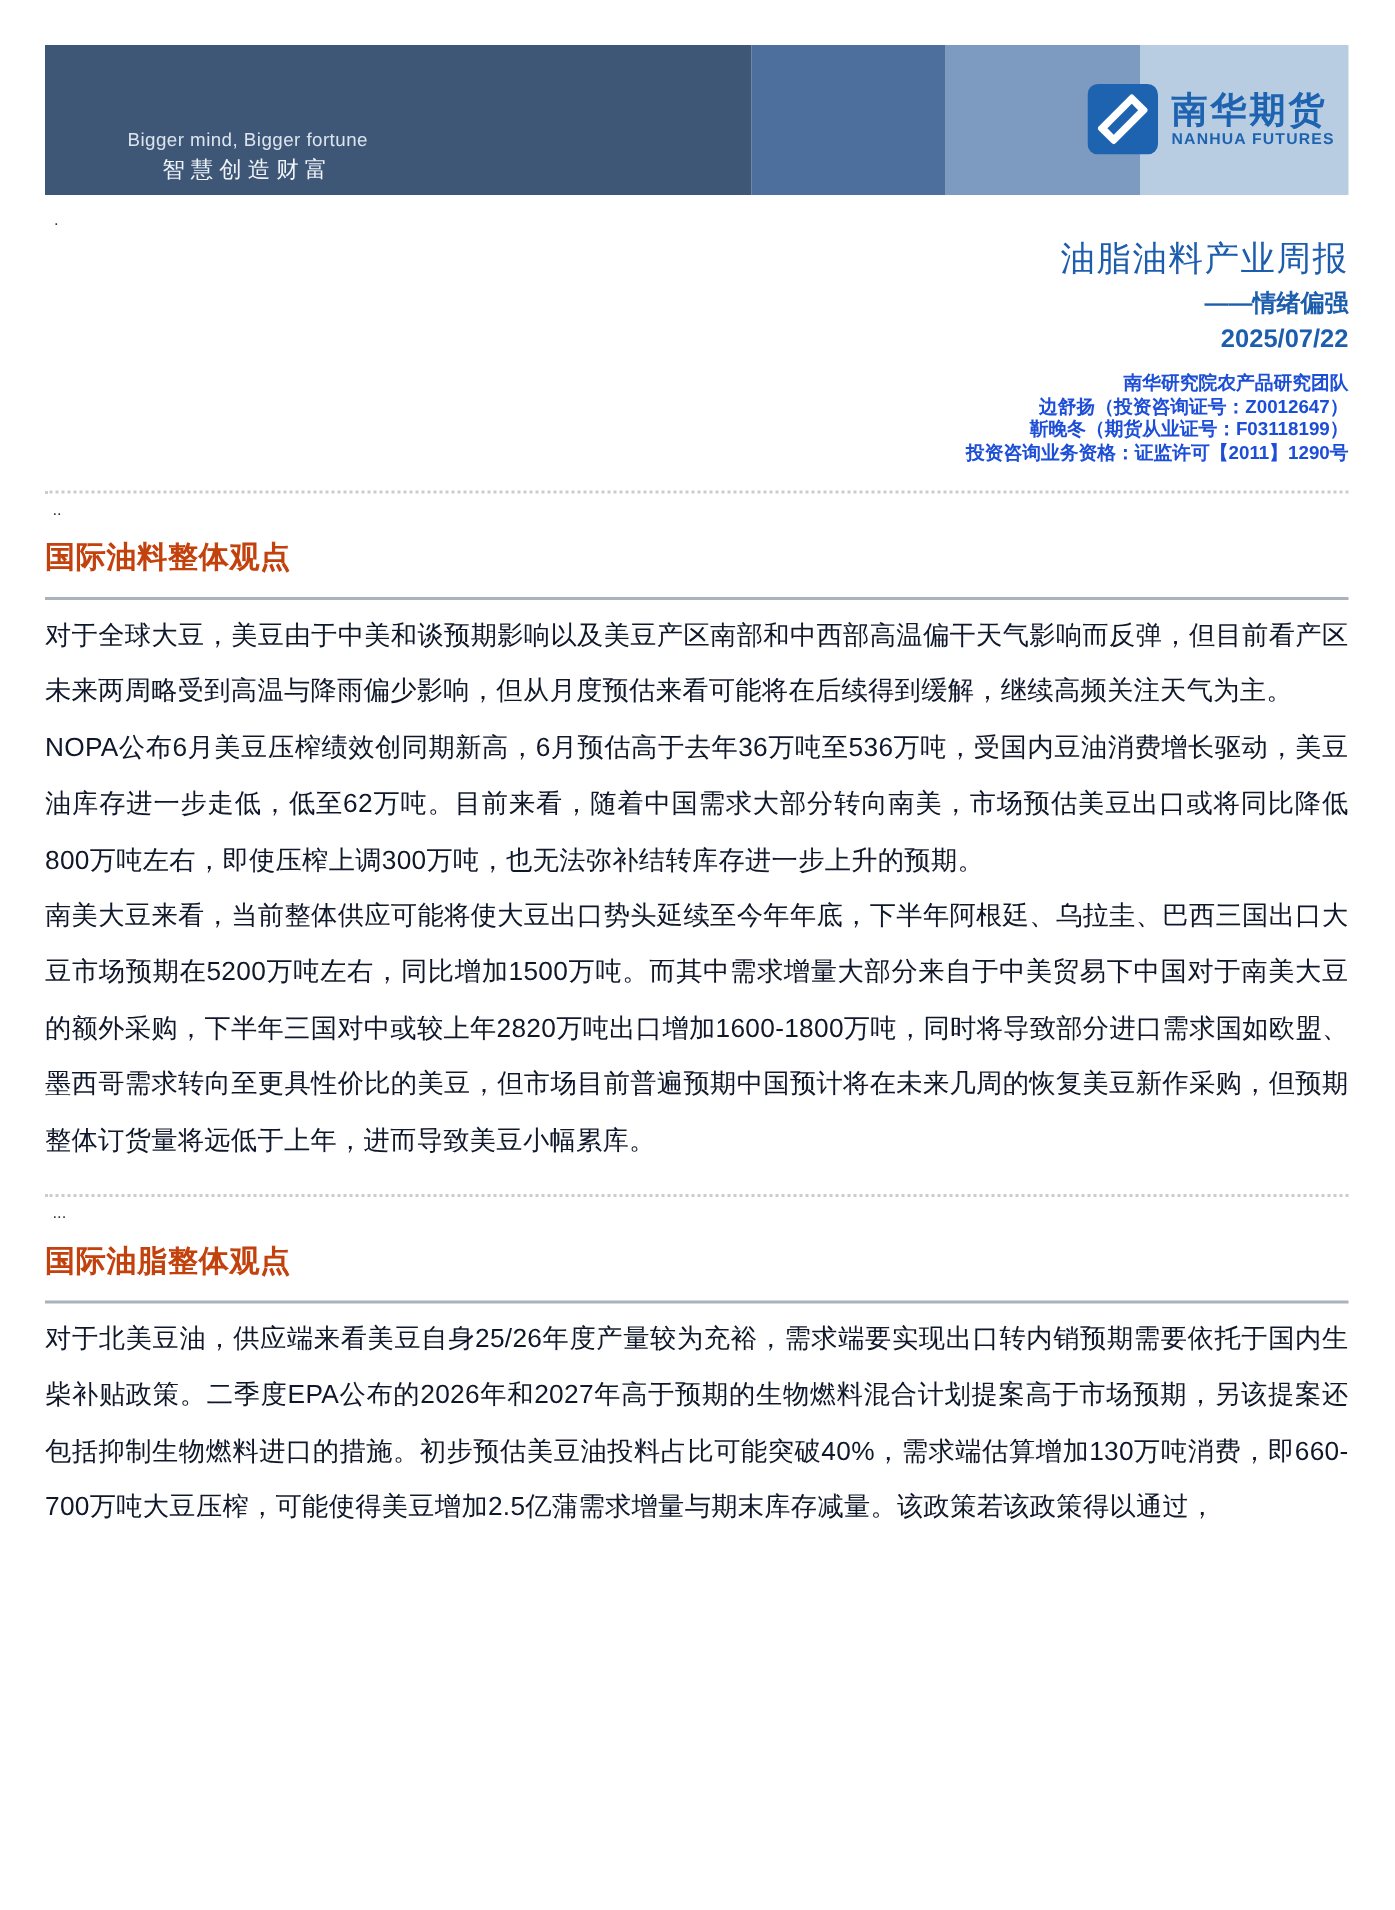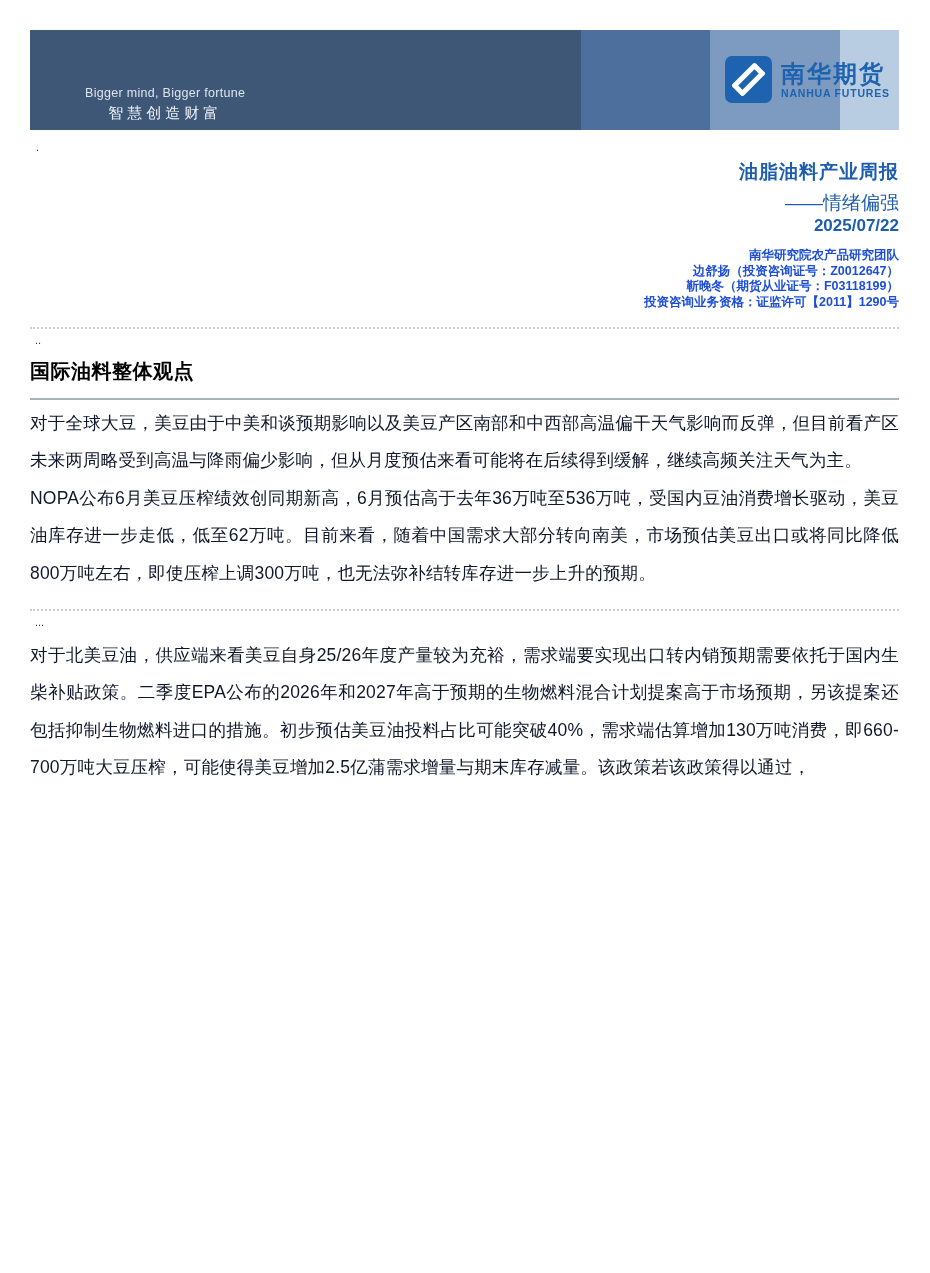--- a/index.html
+++ b/index.html
@@ -2,47 +2,47 @@
 <html><head>
 <meta charset="utf-8">
 <style>
   html,body{margin:0;padding:0;background:#ffffff;}
   .page{
     position:relative;width:930px;height:1273px;background:#ffffff;
     font-family:"Liberation Sans","DejaVu Sans",sans-serif;overflow:hidden;
   }
   
   .banner{position:absolute;left:30px;top:30px;width:869px;height:100px;display:flex;}
-  .seg1{width:551px;background:#3e5777;position:relative;}
+  .seg1{width:471px;background:#3e5777;position:relative;}
   .seg2{width:129px;background:#4d6f9e;}
   .seg3{width:130px;background:#7d9ac0;}
   .seg4{flex:1;background:#b9cde2;}
   .slogan{position:absolute;left:55px;bottom:7px;text-align:center;}
   .slogan .en{font-size:12.5px;color:#dde4ee;letter-spacing:0.3px;}
   .slogan .zh{font-size:15px;color:#f0f4f9;letter-spacing:4px;margin-top:4px;font-weight:normal;}
   .logo{position:absolute;left:695px;top:26px;display:flex;align-items:center;}
   .logo-mark{width:47px;height:47px;flex:0 0 47px;}
   .logo-text{margin-left:9px;color:#1e63b0;}
   .logo-zh{font-size:24px;font-weight:bold;letter-spacing:2px;line-height:26px;}
   .logo-en{font-size:10.5px;font-weight:bold;letter-spacing:0.8px;line-height:12px;text-align:right;}
   
   .mark{color:#333;font-size:11px;line-height:11px;}
   .mark-top{position:absolute;left:36px;top:142px;}
   
   .title-block{position:absolute;right:31px;top:154px;text-align:right;color:#1d5dae;}
-  .doc-title{font-size:19px;font-weight:bold;letter-spacing:1px;line-height:36px;text-align:right;}
-  .doc-subtitle{font-size:19px;font-weight:normal;line-height:25px;}
+  .doc-title{font-size:23px;font-weight:normal;letter-spacing:1px;line-height:36px;text-align:right;}
+  .doc-subtitle{font-size:16px;font-weight:bold;line-height:25px;}
   .doc-date{font-size:17px;font-weight:bold;line-height:22px;}
   .team{margin-top:11px;font-size:12.5px;font-weight:bold;line-height:15.6px;color:#1d4ed8;}
   
   .content{position:absolute;left:30px;top:327px;width:869px;}
   .divider{border-top:2px dotted #cccccc;height:0;}
   .sec-mark{margin:6px 0 0 5px;height:15px;}
   .sec-heading{
-    margin:8px 0 0 0;font-size:20px;font-weight:bold;color:#000000;
+    margin:8px 0 0 0;font-size:20px;font-weight:bold;color:#c2410c;
     padding-bottom:13px;border-bottom:2px solid #a9b2bd;letter-spacing:0.5px;
   }
   .paragraphs{margin-top:5px;}
   .paragraphs p{
     margin:0;font-size:17.5px;line-height:37.4px;color:#0f172a;
     text-align:justify;text-justify:inter-ideograph;letter-spacing:0.2px;
   }
   .divider2{margin-top:17px;}
 </style>
 </head>
@@ -91,24 +91,26 @@
 
   <div class="content">
 
     <div class="divider"></div>
     <div class="mark sec-mark">..</div>
 
     <h2 class="sec-heading">国际油料整体观点</h2>
     <div class="paragraphs">
       <p>对于全球大豆，美豆由于中美和谈预期影响以及美豆产区南部和中西部高温偏干天气影响而反弹，但目前看产区未来两周略受到高温与降雨偏少影响，但从月度预估来看可能将在后续得到缓解，继续高频关注天气为主。</p>
       <p>NOPA公布6月美豆压榨绩效创同期新高，6月预估高于去年36万吨至536万吨，受国内豆油消费增长驱动，美豆油库存进一步走低，低至62万吨。目前来看，随着中国需求大部分转向南美，市场预估美豆出口或将同比降低800万吨左右，即使压榨上调300万吨，也无法弥补结转库存进一步上升的预期。</p>
+      <p>南美大豆来看，当前整体供应可能将使大豆出口势头延续至今年年底，下半年阿根廷、乌拉圭、巴西三国出口大豆市场预期在5200万吨左右，同比增加1500万吨。而其中需求增量大部分来自于中美贸易下中国对于南美大豆的额外采购，下半年三国对中或较上年2820万吨出口增加1600-1800万吨，同时将导致部分进口需求国如欧盟、墨西哥需求转向至更具性价比的美豆，但市场目前普遍预期中国预计将在未来几周的恢复美豆新作采购，但预期整体订货量将远低于上年，进而导致美豆小幅累库。</p>
     </div>
 
     <div class="divider divider2"></div>
     <div class="mark sec-mark">...</div>
 
+    <h2 class="sec-heading">国际油脂整体观点</h2>
     <div class="paragraphs">
       <p>对于北美豆油，供应端来看美豆自身25/26年度产量较为充裕，需求端要实现出口转内销预期需要依托于国内生柴补贴政策。二季度EPA公布的2026年和2027年高于预期的生物燃料混合计划提案高于市场预期，另该提案还包括抑制生物燃料进口的措施。初步预估美豆油投料占比可能突破40%，需求端估算增加130万吨消费，即660-700万吨大豆压榨，可能使得美豆增加2.5亿蒲需求增量与期末库存减量。该政策若该政策得以通过，</p>
     </div>
 
   </div>
 
 </div>
 
 </body></html>

